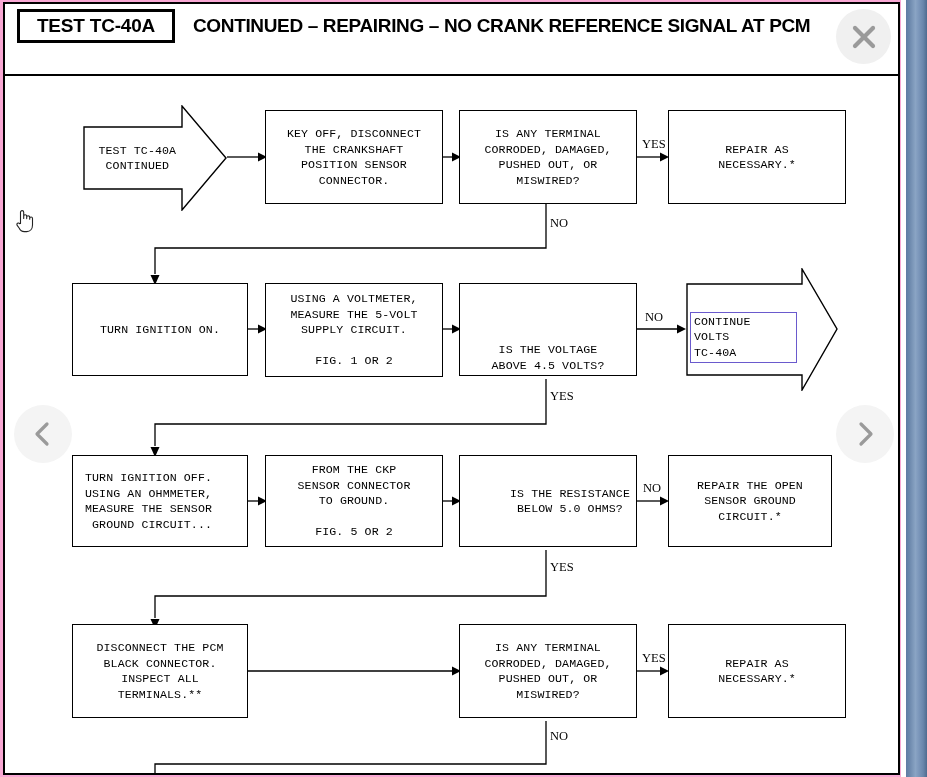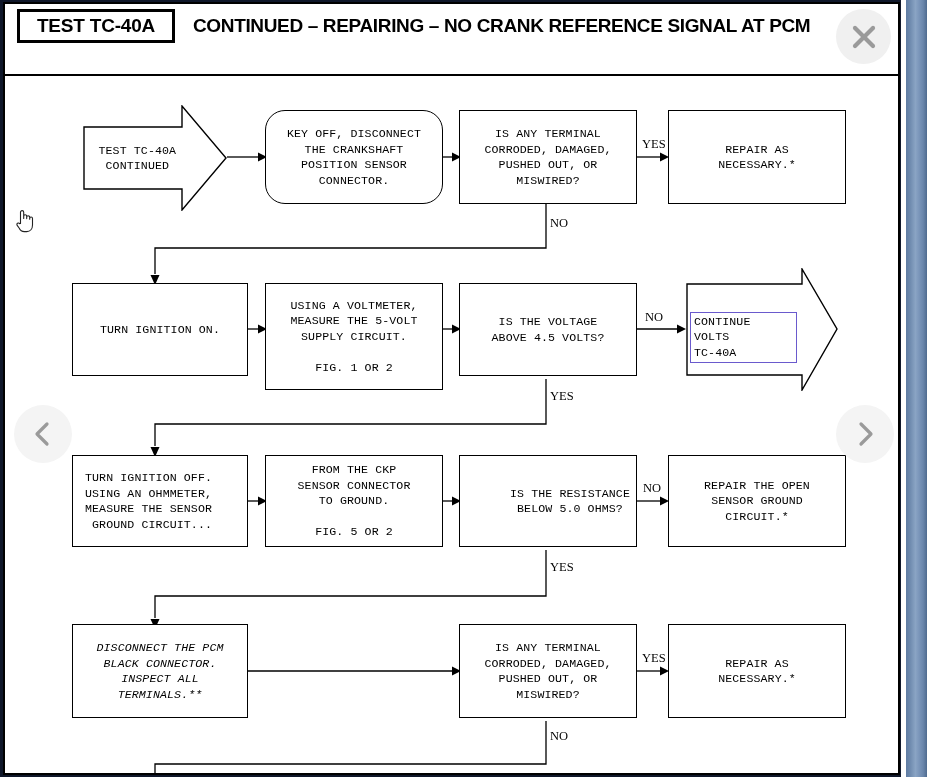--- a/index.html
+++ b/index.html
@@ -6,21 +6,21 @@
   html, body {
     margin: 0; padding: 0;
     background: #ffffff;
     font-family: "Liberation Sans", sans-serif;
   }
   #viewport {
     position: relative;
     width: 927px;
     height: 777px;
     overflow: hidden;
-    background: #0f172a;
+    background: #f9a8d4;
   }
 
   
   #right-strip {
     position: absolute;
     top: 0; right: 0;
     width: 21px; height: 777px;
     background: linear-gradient(to right,
                 #5f7ca3 0%, #6d89ad 18%, #8aa4c4 45%,
                 #7b96ba 62%, #6a86ab 82%, #4f6b8f 100%);
@@ -238,21 +238,21 @@
       </svg>
 
       <div class="fbox arrowbox left-label" style="left:78px; top:27px; width:144px; height:106px;">
         <svg class="arrow-svg" width="144" height="106" viewBox="0 0 144 106">
           <polygon points="1,22 99,22 99,1 143,53 99,105 99,84 1,84" fill="#ffffff" stroke="#000000" stroke-width="1.4"></polygon>
         </svg>
         <div class="arrow-label">TEST TC-40A
 CONTINUED</div>
       </div>
 
-      <div class="fbox" style="left:260px; top:32px; width:178px; height:94px;border-radius:20px;">
+      <div class="fbox" style="left:260px; top:32px; width:178px; height:94px;">
         <span>KEY OFF, DISCONNECT
 THE CRANKSHAFT
 POSITION SENSOR
 CONNECTOR.</span>
       </div>
 
       <div class="fbox" style="left:454px; top:32px; width:178px; height:94px;">
         <span>IS ANY TERMINAL
 CORRODED, DAMAGED,
 PUSHED OUT, OR
@@ -264,29 +264,29 @@
 NECESSARY.*</span>
       </div>
 
       <div class="edge-label" style="left:637px; top:59px;">YES</div>
       <div class="edge-label" style="left:545px; top:138px;">NO</div>
 
       <div class="fbox" style="left:67px; top:205px; width:176px; height:93px;text-align:right;">
         <span>TURN IGNITION ON.</span>
       </div>
 
-      <div class="fbox" style="left:260px; top:205px; width:178px; height:107px;">
+      <div class="fbox" style="left:260px; top:205px; width:178px; height:94px;">
         <span>USING A VOLTMETER,
 MEASURE THE 5-VOLT
 SUPPLY CIRCUIT.
 
 FIG. 1 OR 2</span>
       </div>
 
-      <div class="fbox" style="left:454px; top:205px; width:178px; height:93px;">
+      <div class="fbox" style="left:454px; top:205px; width:178px; height:93px;align-items:flex-end;">
         <span>IS THE VOLTAGE
 ABOVE 4.5 VOLTS?</span>
       </div>
 
       <div class="fbox arrowbox left-label" style="left:681px; top:190px; width:152px; height:123px;">
         <svg class="arrow-svg" width="152" height="123" viewBox="0 0 152 123">
           <polygon points="1,78 1,16 116,16 116,1 151,61 116,122 116,107 1,107" fill="#ffffff" stroke="#000000" stroke-width="1.4"></polygon>
         </svg>
         <div class="arrow-label">
           <span class="link-text">CONTINUE VOLTS
@@ -310,30 +310,30 @@
 TO GROUND.
 
 FIG. 5 OR 2</span>
       </div>
 
       <div class="fbox" style="left:454px; top:377px; width:178px; height:92px;padding-left:48px;">
         <span>IS THE RESISTANCE
 BELOW 5.0 OHMS?</span>
       </div>
 
-      <div class="fbox" style="left:663px; top:377px; width:178px; height:92px;">
+      <div class="fbox" style="left:663px; top:377px; width:164px; height:92px;">
         <span>REPAIR THE OPEN
 SENSOR GROUND
 CIRCUIT.*</span>
       </div>
 
       <div class="edge-label" style="left:638px; top:403px;">NO</div>
       <div class="edge-label" style="left:545px; top:482px;">YES</div>
 
-      <div class="fbox" style="left:67px; top:546px; width:176px; height:94px;font-style:italic;">
+      <div class="fbox" style="left:67px; top:546px; width:176px; height:94px;">
         <span>DISCONNECT THE PCM
 BLACK CONNECTOR.
 INSPECT ALL
 TERMINALS.**</span>
       </div>
 
       <div class="fbox" style="left:454px; top:546px; width:178px; height:94px;">
         <span>IS ANY TERMINAL
 CORRODED, DAMAGED,
 PUSHED OUT, OR

